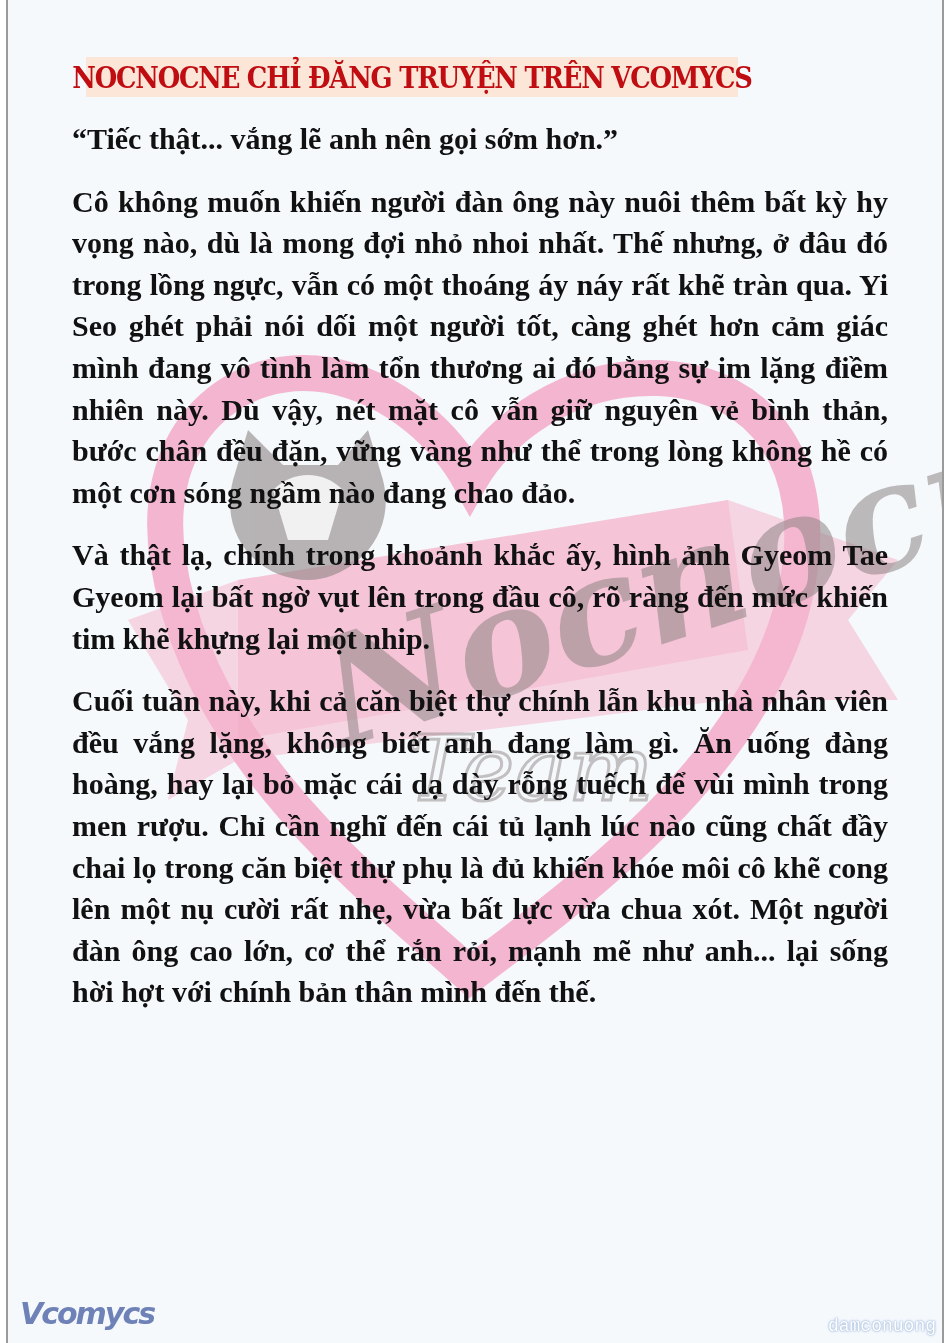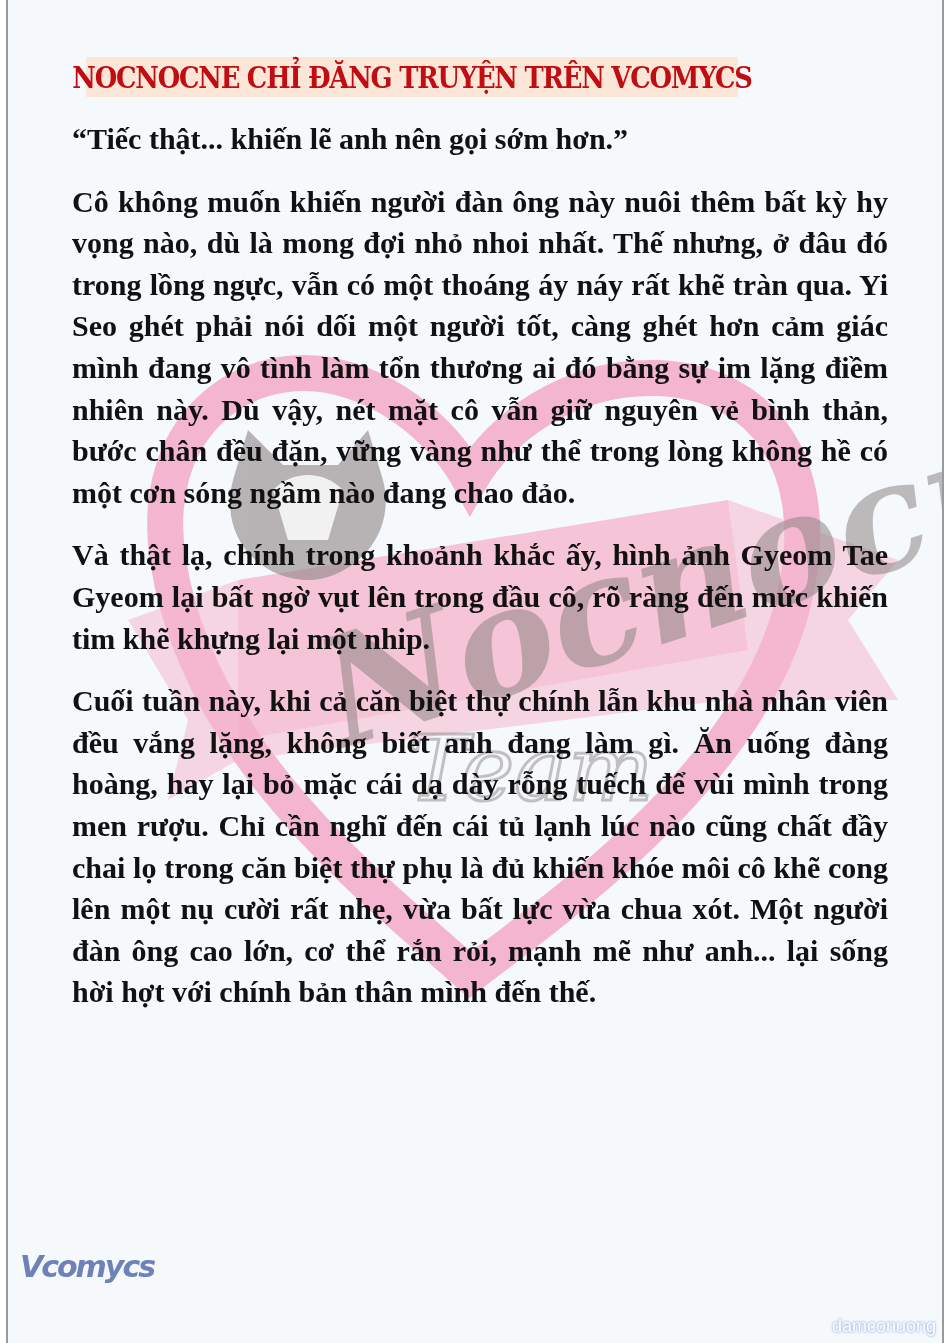--- a/index.html
+++ b/index.html
@@ -39,31 +39,31 @@
     color: #111111;
     font-size: 30px;
     line-height: 41.6px;
     font-weight: bold;
   }
   .content p {
     margin: 0 0 21px 0;
     text-align: justify;
   }
   .footer-logo {
-    position: absolute; left: 12px; top: 1249px;
+    position: absolute; left: 12px; top: 1296px;
     font-family: "DejaVu Sans", sans-serif;
     font-style: italic;
     font-weight: bold;
     font-size: 30px;
     color: #6f82b8;
     letter-spacing: -2px;
   }
   .footer-credit {
     position: absolute; right: 6px; top: 1316px;
-    font-family: Liberation Sans, sans-serif;
+    font-family: Liberation Mono, monospace;
     font-size: 18px;
     color: #ffffff;
     text-shadow: 0 0 3px #a9bfe0, 0 0 2px #a9bfe0, 0 0 1px #90a8d2;
   }
 </style>
 </head>
 <body>
 
 <div class="page">
 
@@ -81,21 +81,21 @@
 
     <text x="300" y="700" transform="rotate(-18 470 620)" font-family="DejaVu Serif, serif" font-style="italic" font-weight="bold" font-size="150" fill="#8f8585" opacity="0.55">Nocnocne</text>
     <text x="400" y="800" font-family="DejaVu Serif, serif" font-style="italic" font-size="90" fill="none" stroke="#9a9090" stroke-width="3" opacity="0.55">Team</text>
   </svg>
 
   <div class="title-wrap">
     <span class="title">NOCNOCNE CHỈ ĐĂNG TRUYỆN TRÊN VCOMYCS</span>
   </div>
 
   <div class="content">
-    <p>“Tiếc thật... khiến lẽ anh nên gọi sớm hơn.”</p>
+    <p>“Tiếc thật... vắng lẽ anh nên gọi sớm hơn.”</p>
     <p>Cô không muốn khiến người đàn ông này nuôi thêm bất kỳ hy vọng nào, dù là mong đợi nhỏ nhoi nhất. Thế nhưng, ở đâu đó trong lồng ngực, vẫn có một thoáng áy náy rất khẽ tràn qua. Yi Seo ghét phải nói dối một người tốt, càng ghét hơn cảm giác mình đang vô tình làm tổn thương ai đó bằng sự im lặng điềm nhiên này. Dù vậy, nét mặt cô vẫn giữ nguyên vẻ bình thản, bước chân đều đặn, vững vàng như thể trong lòng không hề có một cơn sóng ngầm nào đang chao đảo.</p>
     <p>Và thật lạ, chính trong khoảnh khắc ấy, hình ảnh Gyeom Tae Gyeom lại bất ngờ vụt lên trong đầu cô, rõ ràng đến mức khiến tim khẽ khựng lại một nhip.</p>
     <p>Cuối tuần này, khi cả căn biệt thự chính lẫn khu nhà nhân viên đều vắng lặng, không biết anh đang làm gì. Ăn uống đàng hoàng, hay lại bỏ mặc cái dạ dày rỗng tuếch để vùi mình trong men rượu. Chỉ cần nghĩ đến cái tủ lạnh lúc nào cũng chất đầy chai lọ trong căn biệt thự phụ là đủ khiến khóe môi cô khẽ cong lên một nụ cười rất nhẹ, vừa bất lực vừa chua xót. Một người đàn ông cao lớn, cơ thể rắn rỏi, mạnh mẽ như anh... lại sống hời hợt với chính bản thân mình đến thế.</p>
   </div>
 
   <div class="footer-logo">Vcomycs</div>
   <div class="footer-credit">damconuong</div>
 </div>
 
 </body></html>

